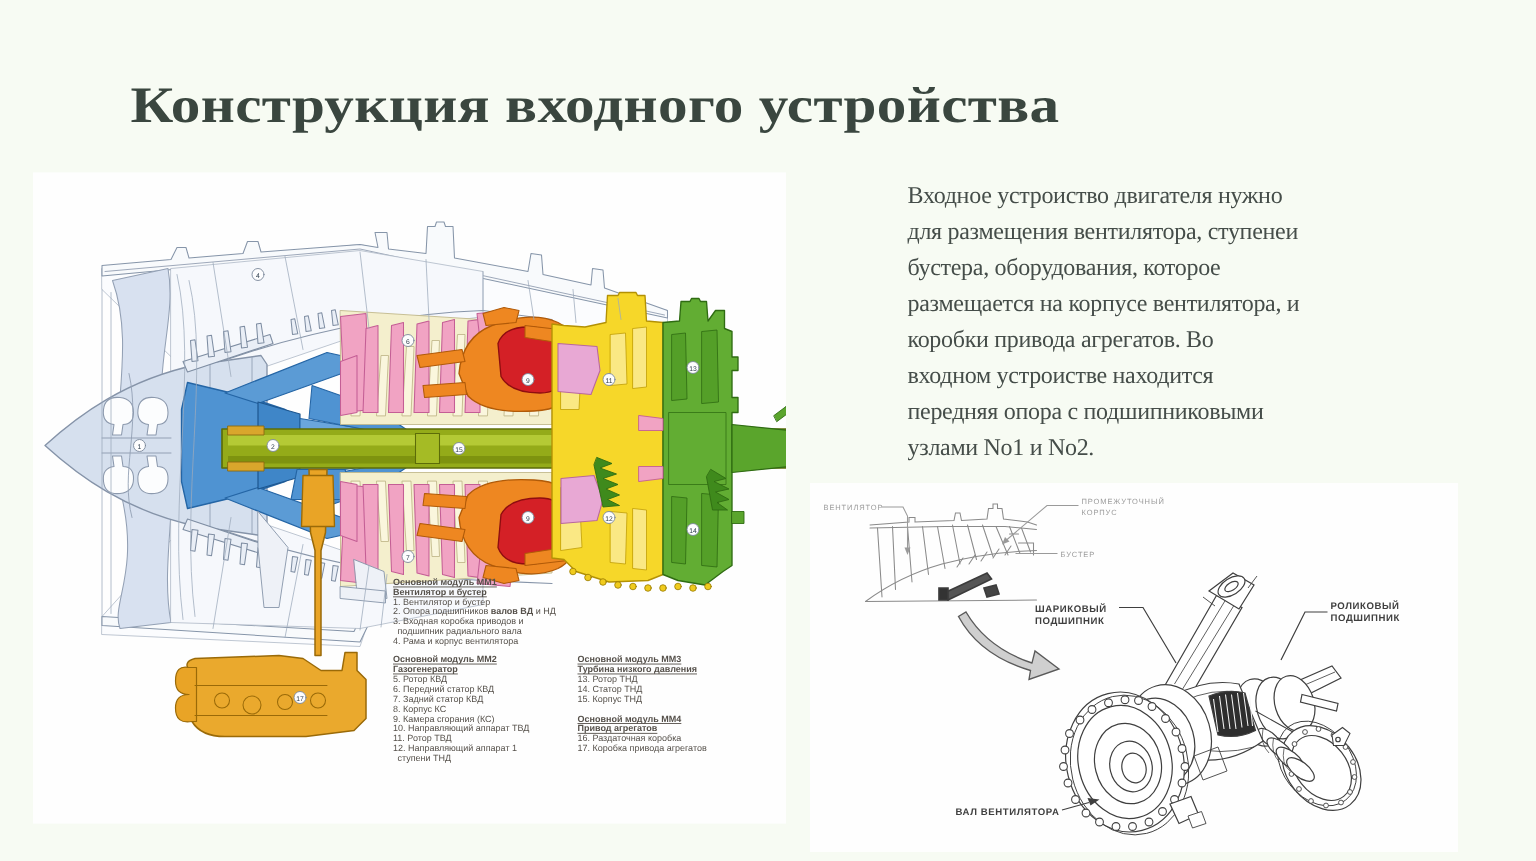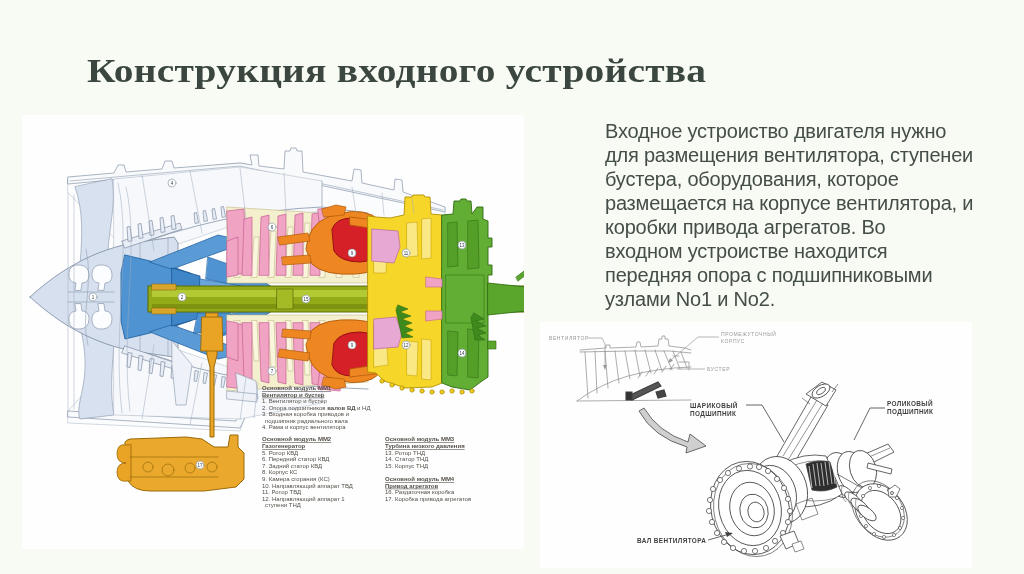--- a/index.html
+++ b/index.html
@@ -6,21 +6,21 @@
   html,body{margin:0;padding:0;}
   body{width:1024px;height:574px;overflow:hidden;background:#f7fbf3;position:relative;
        font-family:"Liberation Sans",sans-serif;}
   .slide{position:absolute;left:0;top:0;width:916px;height:574px;background:#f7fbf3;}
   h1{position:absolute;left:87px;top:52px;margin:0;
      font-family:"Liberation Serif",serif;font-weight:bold;
      font-size:34px;color:#3a463f;letter-spacing:0.2px;
      transform:scaleX(1.16);transform-origin:0 0;white-space:nowrap;}
   .imgL{position:absolute;left:22px;top:115px;width:502px;height:434px;background:#fefefe;}
   .para{position:absolute;left:605px;top:119px;width:385px;
-        font-size:20px;line-height:24px;color:#454d49;letter-spacing:-0.2px;white-space:nowrap;}
+        font-size:16px;line-height:24px;color:#454d49;letter-spacing:-0.2px;white-space:nowrap;font-family:Liberation Serif, serif;}
   .imgR{position:absolute;left:540px;top:322px;width:432px;height:246px;background:#fefefe;}
 </style>
 </head>
 <body>
 
 <div class="slide">
 
 <h1>Конструкция входного устройства</h1>
 
 <div class="imgL">

